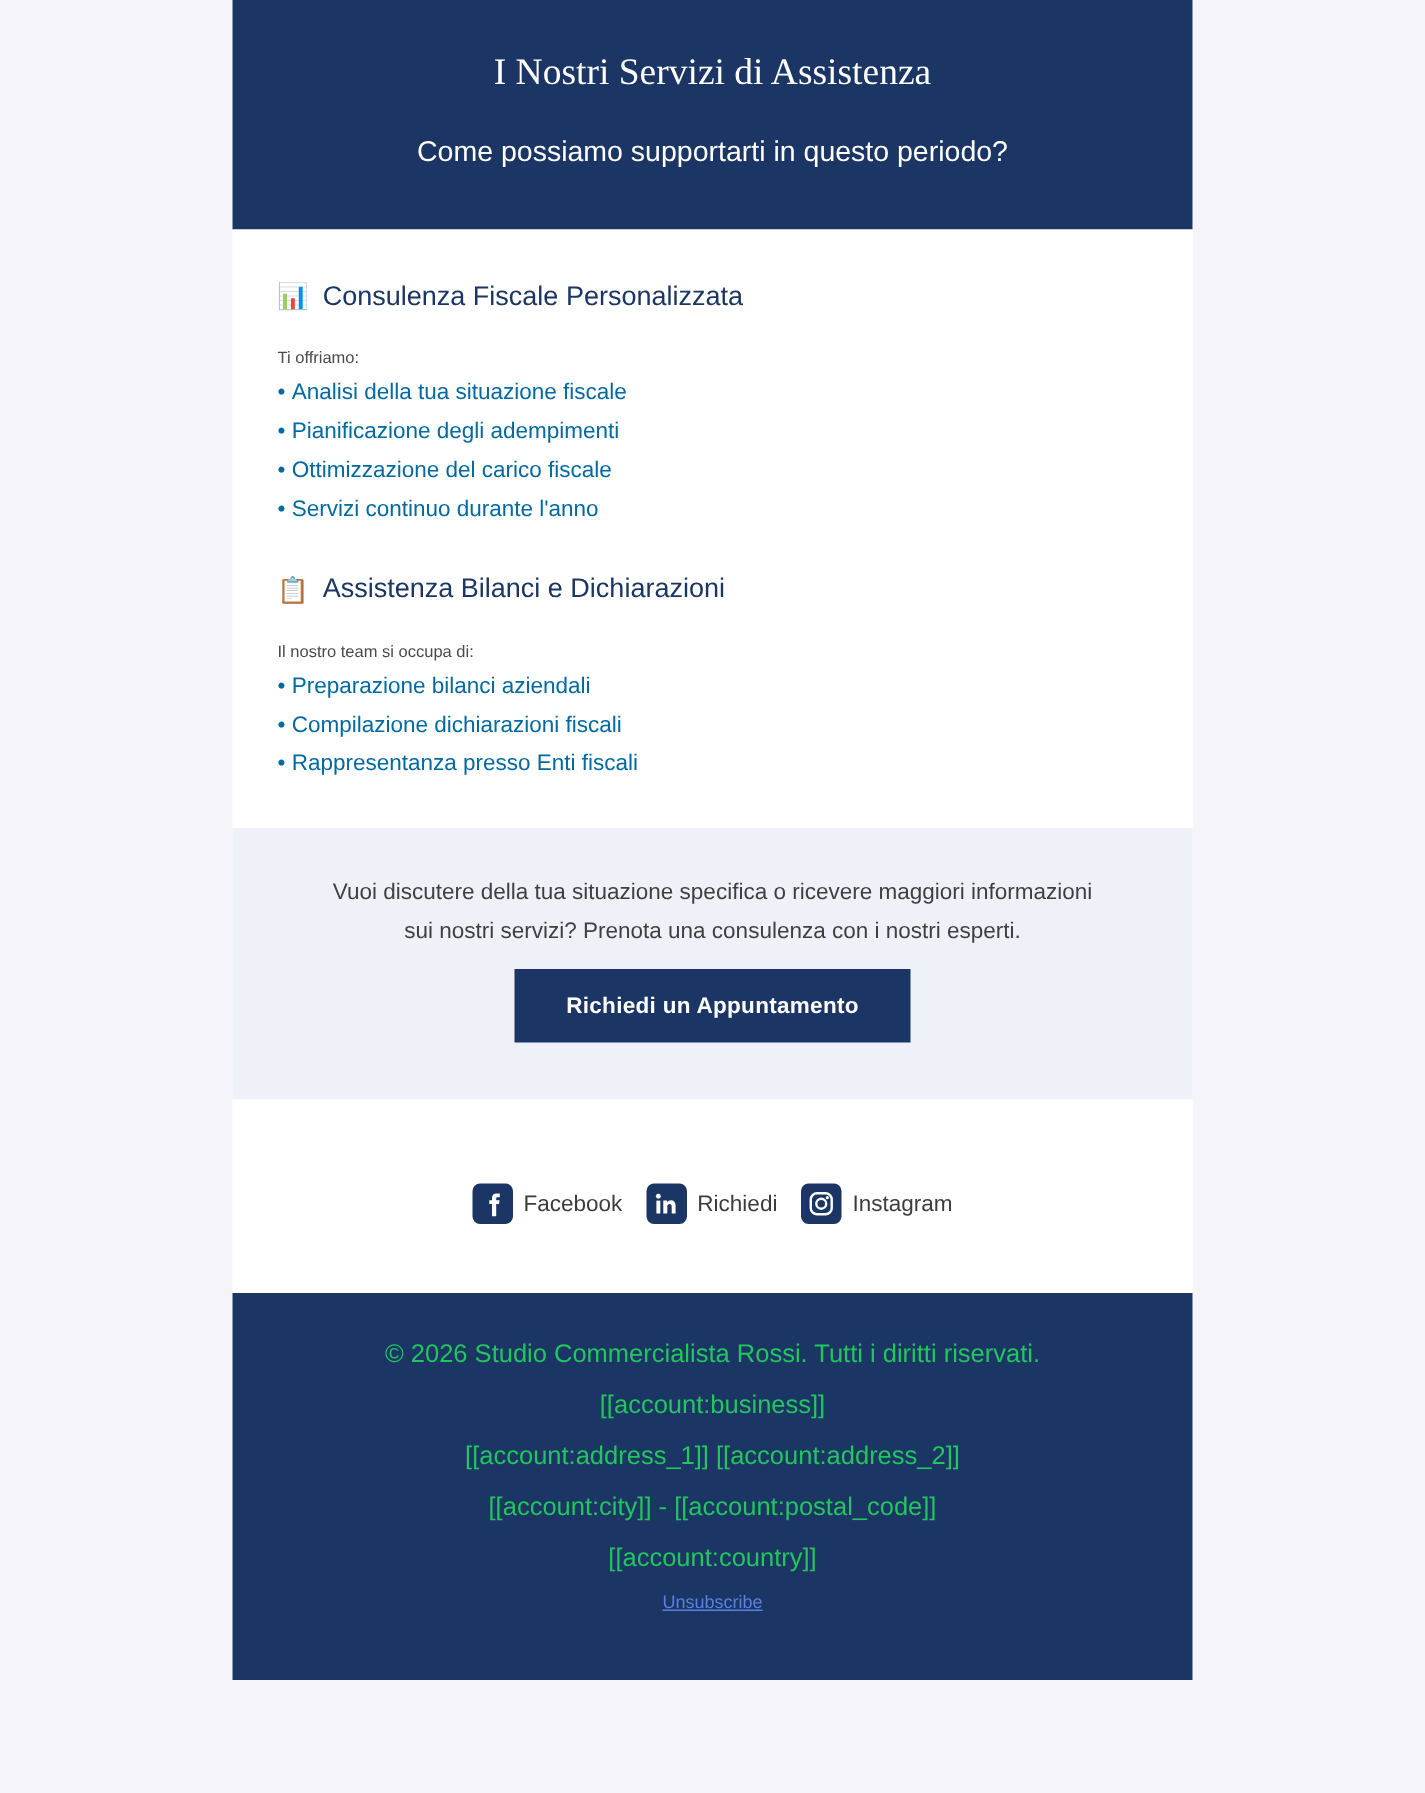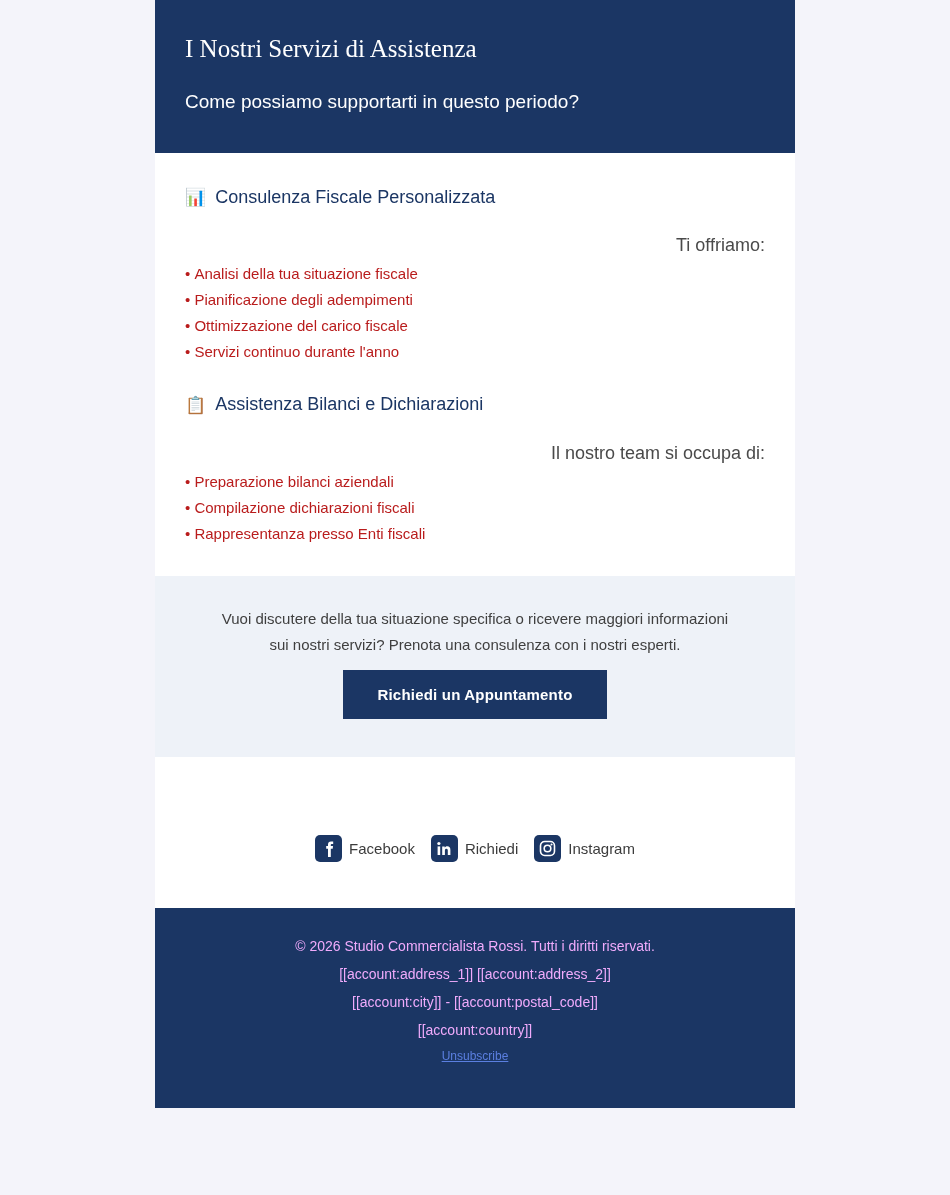--- a/index.html
+++ b/index.html
@@ -16,21 +16,21 @@
   .email-wrap {
     width: 640px;
     margin: 0 auto;
     background: #ffffff;
   }
 
   
   .header {
     background: #1b3664;
     padding: 34px 30px 38px 30px;
-    text-align: left;
+    text-align: center;
   }
   .header-title {
     font-family: "Liberation Serif", serif;
     color: #ffffff;
     font-size: 25px;
     line-height: 1.2;
     margin: 0 0 26px 0;
     font-weight: normal;
   }
   .header-sub {
@@ -63,32 +63,31 @@
     display: inline-block;
   }
   .section-title {
     color: #1b3664;
     font-size: 18px;
     font-weight: normal;
     line-height: 1.2;
   }
   .lead {
     color: #4a4a4a;
-    font-size: 18px;
+    font-size: 11px;
     line-height: 1.72;
     margin: 0 0 0 0;
-    text-align: right;
   }
   ul.items {
     list-style: none;
     margin: 0;
     padding: 0;
   }
   ul.items li {
-    color: #b91c1c;
+    color: #0369a1;
     font-size: 15px;
     line-height: 1.72;
   }
   ul.items li::before {
     content: "\2022\00a0";
   }
 
   
   .cta-block {
     background: #eef2f8;
@@ -118,21 +117,20 @@
   
   .social-block {
     background: #ffffff;
     padding: 56px 30px 46px 30px;
     text-align: center;
   }
   .social-row {
     display: flex;
     justify-content: center;
     gap: 0;
-    margin-top: 22px;
   }
   .social-item {
     display: flex;
     align-items: center;
     gap: 7px;
     margin-right: 16px;
     text-decoration: none;
   }
   .social-item:last-child { margin-right: 0; }
   .social-badge {
@@ -151,22 +149,22 @@
     font-size: 15px;
   }
 
   
   .footer {
     background: #1b3664;
     padding: 24px 30px 40px 30px;
     text-align: center;
   }
   .footer-line {
-    color: #f0abfc;
-    font-size: 14px;
+    color: #22c55e;
+    font-size: 17px;
     line-height: 2.0;
   }
   .footer-link {
     color: #5b7fe0;
     font-size: 12px;
     text-decoration: underline;
     line-height: 2.0;
     display: inline-block;
   }
 </style>
@@ -248,19 +246,20 @@
           </svg>
         </span>
         <span class="social-label">Instagram</span>
       </a>
 
     </div>
   </div>
 
   <div class="footer">
     <div class="footer-line">© 2026 Studio Commercialista Rossi. Tutti i diritti riservati.</div>
+    <div class="footer-line">[[account:business]]</div>
     <div class="footer-line">[[account:address_1]] [[account:address_2]]</div>
     <div class="footer-line">[[account:city]] - [[account:postal_code]]</div>
     <div class="footer-line">[[account:country]]</div>
     <a class="footer-link" href="#">Unsubscribe</a>
   </div>
 
 </div>
 
 </body></html>

